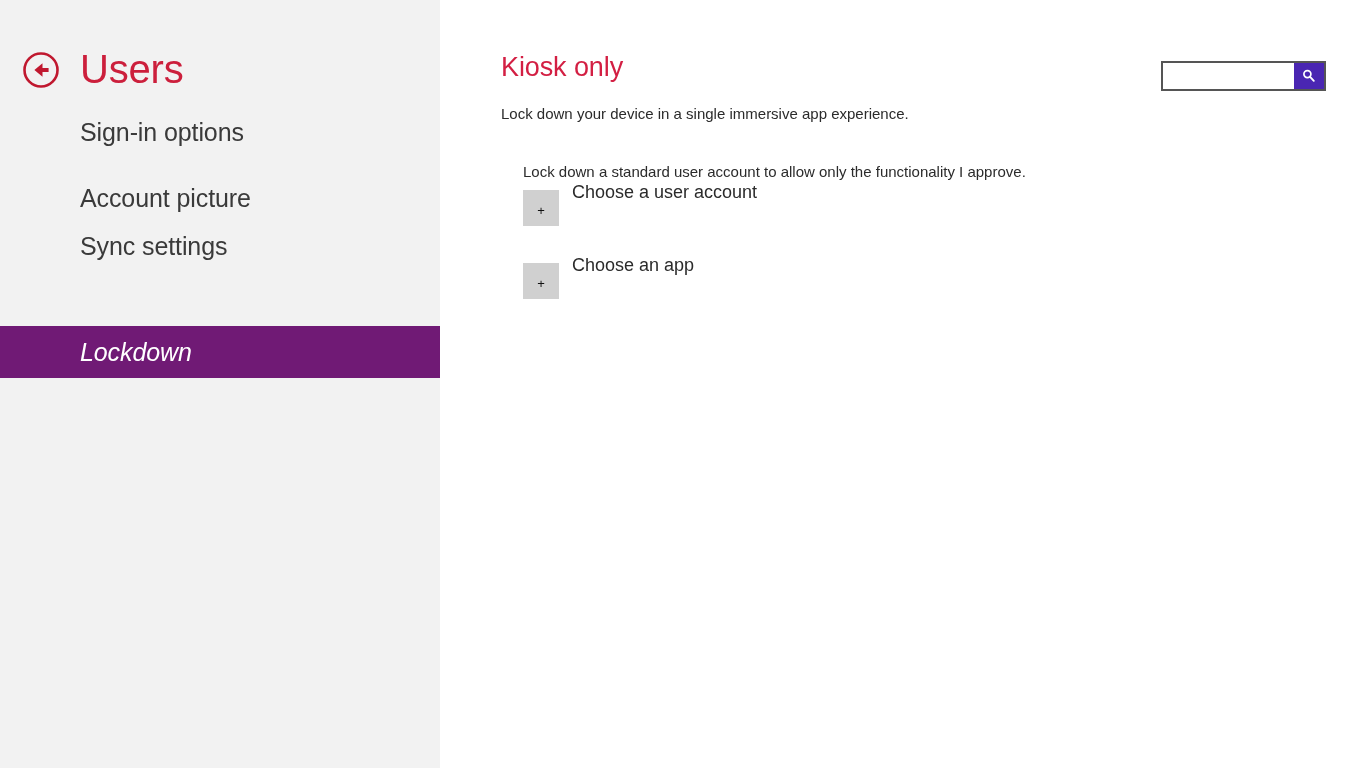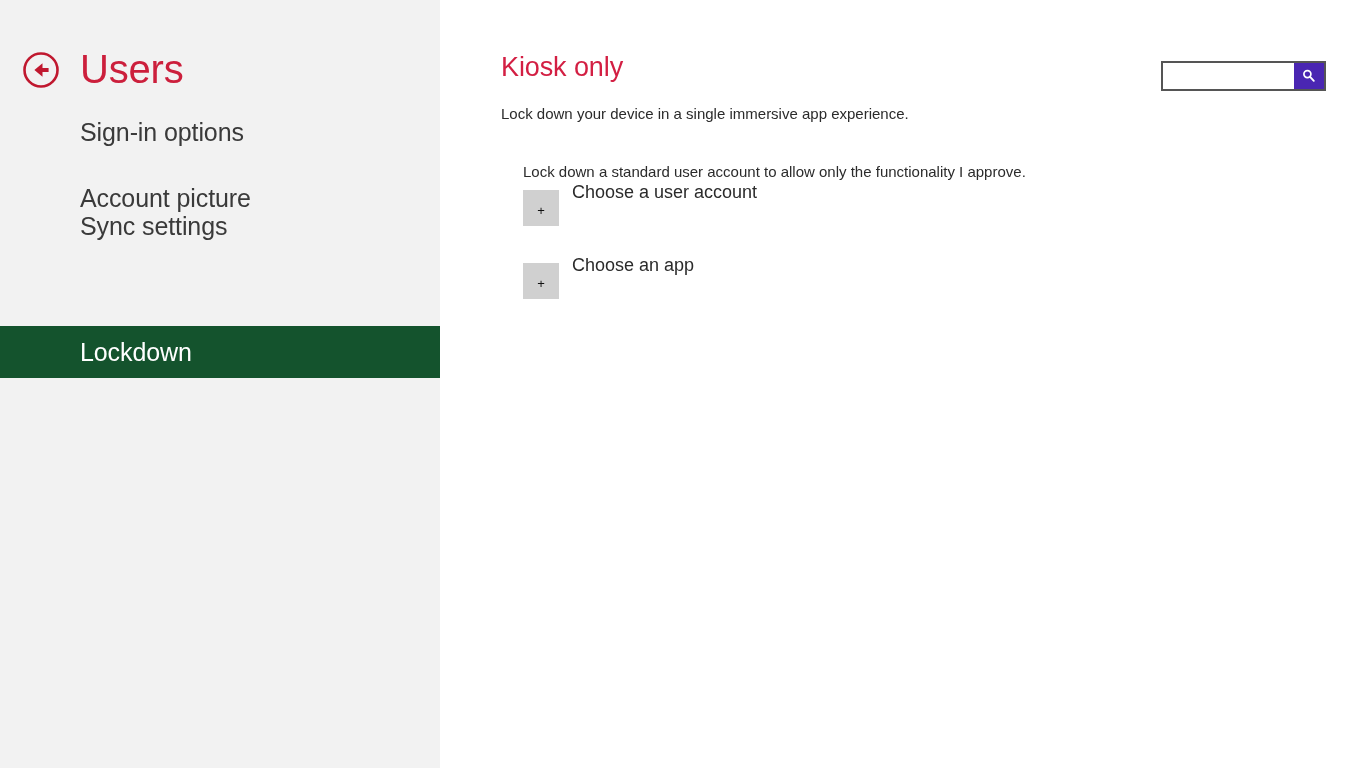--- a/index.html
+++ b/index.html
@@ -68,21 +68,22 @@
   }
   .nav-item .nav-label {
     margin-left: 80px;
     font-size: 25px;
     font-weight: 300;
     color: #3a3a3a;
     letter-spacing: -0.1px;
     white-space: nowrap;
   }
   .nav-item.selected {
-    background: #14532d;
+    background: #701a75;
+    font-style: italic;
   }
   .nav-item.selected .nav-label {
     color: #ffffff;
   }
 
   
   #content {
     position: absolute;
     left: 440px;
     top: 0;
@@ -216,21 +217,21 @@
   </div>
 
   <div class="nav-item" style="top:106px;text-align:center;">
     <span class="nav-label">Sign-in options</span>
   </div>
 
   <div class="nav-item" style="top:161px;align-items:flex-end;">
     <span class="nav-label">Account picture</span>
   </div>
 
-  <div class="nav-item" style="top:200px;">
+  <div class="nav-item" style="top:220px;">
     <span class="nav-label">Sync settings</span>
   </div>
 
 
   <div class="nav-item selected" style="top:326px;">
     <span class="nav-label">Lockdown</span>
   </div>
 
 </div>
 

